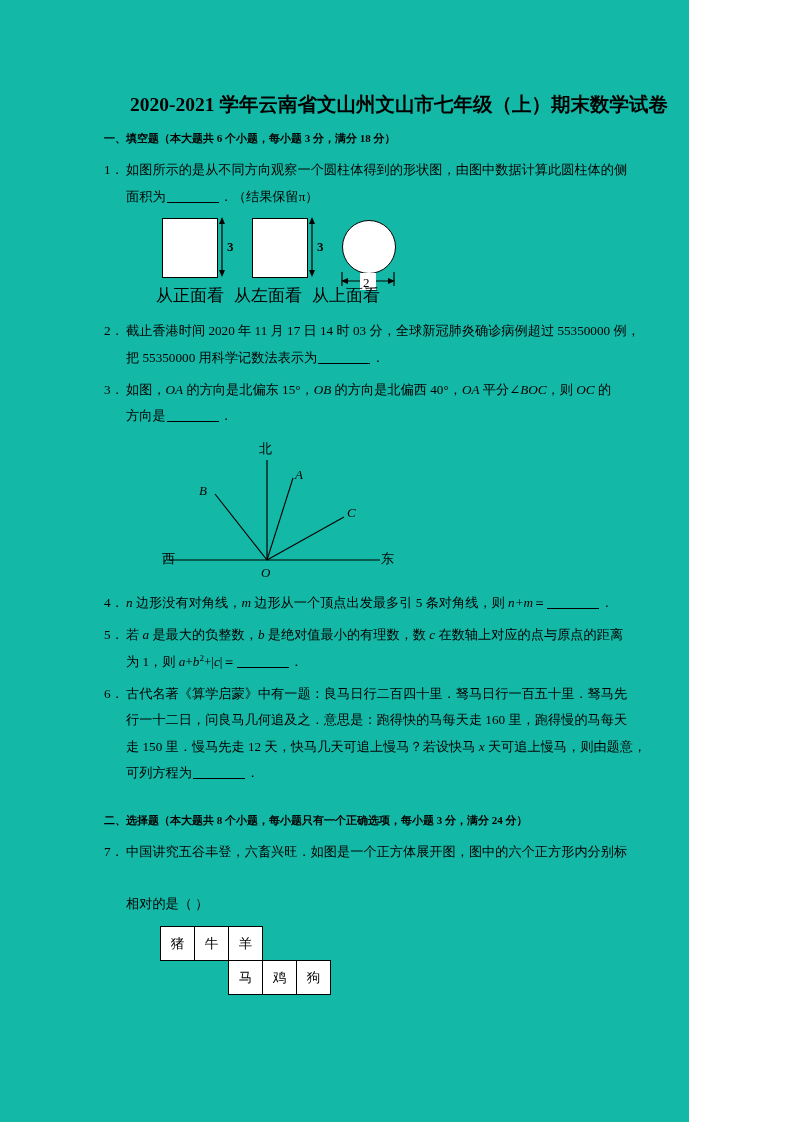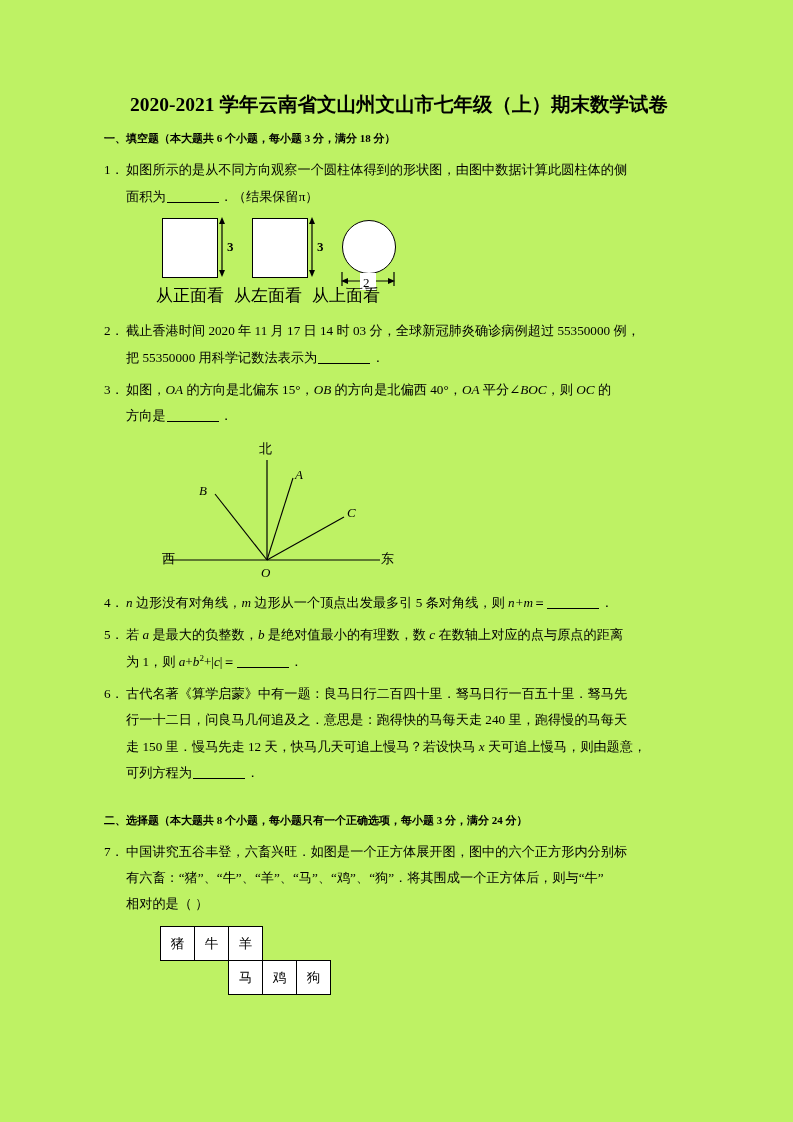--- a/index.html
+++ b/index.html
@@ -11,23 +11,23 @@
     width: 793px;
     height: 1122px;
     position: relative;
     font-family: "Liberation Serif", "DejaVu Serif", serif;
     color: #000000;
     overflow: hidden;
   }
   .page {
     position: absolute;
     left: 0; top: 0;
-    width: 793px;
+    width: 689px;
     height: 1122px;
-    background: #bef264;
+    background: #14b8a6;
   }
   .content {
     position: absolute;
     left: 104px;
     top: 92px;
     width: 590px;
   }
 
   
   .doc-title {
@@ -267,33 +267,33 @@
       <div class="q-body">
         <span>若 </span><span class="it">a</span><span> 是最大的负整数，</span><span class="it">b</span><span> 是绝对值最小的有理数，数 </span><span class="it">c</span><span> 在数轴上对应的点与原点的距离</span><br>
         <span>为 1，则 </span><span class="it">a</span><span>+</span><span class="it">b</span><sup>2</sup><span>+|</span><span class="it">c</span><span>|＝</span><span class="blank"></span><span>．</span>
       </div>
     </div>
 
     <div class="q">
       <div class="q-num">6．</div>
       <div class="q-body">
         <span>古代名著《算学启蒙》中有一题：良马日行二百四十里．驽马日行一百五十里．驽马先</span><br>
-        <span>行一十二日，问良马几何追及之．意思是：跑得快的马每天走 240 里，跑得慢的马每天</span><br>
+        <span>行一十二日，问良马几何追及之．意思是：跑得快的马每天走 160 里，跑得慢的马每天</span><br>
         <span>走 150 里．慢马先走 12 天，快马几天可追上慢马？若设快马 </span><span class="it">x</span><span> 天可追上慢马，则由题意，</span><br>
         <span>可列方程为</span><span class="blank"></span><span>．</span>
       </div>
     </div>
 
     <div class="section-head" style="margin-top:26px;">二、选择题（本大题共 8 个小题，每小题只有一个正确选项，每小题 3 分，满分 24 分）</div>
 
     <div class="q">
       <div class="q-num">7．</div>
       <div class="q-body">
         <span>中国讲究五谷丰登，六畜兴旺．如图是一个正方体展开图，图中的六个正方形内分别标</span><br>
-        <span>有六畜：“猪”、“牛”、“羊”、“马”、“鸡”、“狗”．将其围成一个正方体后，则与“牛”</span><br>
+        <br>
         <span>相对的是（      ）</span>
 
         
         <div class="fig-net">
           <div class="net-cell" style="left:0px;  top:0px;">猪</div>
           <div class="net-cell" style="left:34px; top:0px;">牛</div>
           <div class="net-cell" style="left:68px; top:0px;">羊</div>
           <div class="net-cell" style="left:68px; top:34px;">马</div>
           <div class="net-cell" style="left:102px;top:34px;">鸡</div>
           <div class="net-cell" style="left:136px;top:34px;">狗</div>

